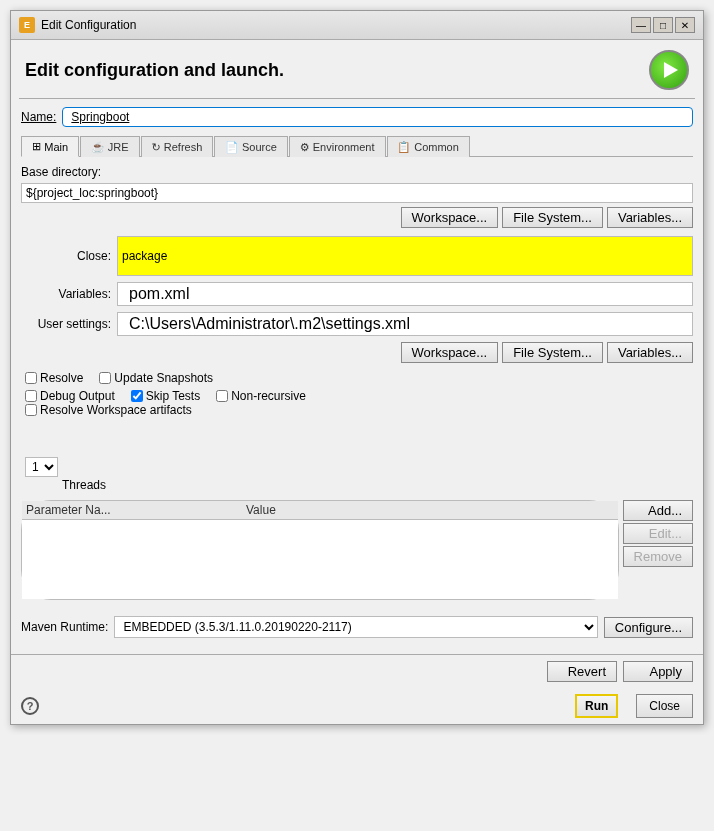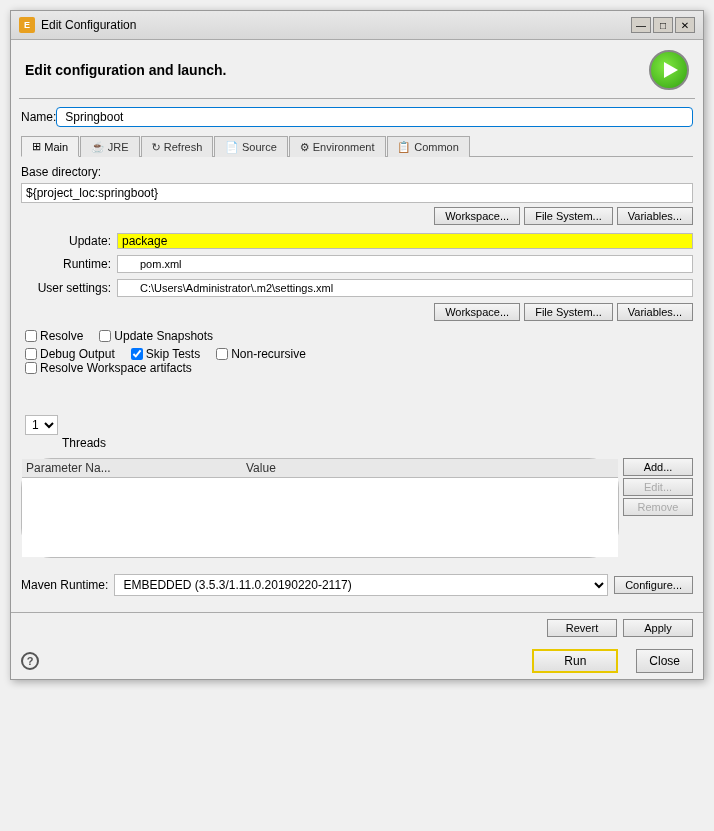--- a/index.html
+++ b/index.html
@@ -59,21 +59,21 @@
       cursor: pointer;
       font-size: 10px;
     }
     .dialog-header {
       padding: 10px 14px 8px 14px;
       display: flex;
       align-items: center;
       justify-content: space-between;
     }
     .dialog-header-title {
-      font-size: 14px;
+      font-size: 18px;
       font-weight: bold;
       color: #000;
     }
     .run-icon {
       width: 40px;
       height: 40px;
       background: radial-gradient(circle at 40% 40%, #80e840, #30a010);
       border-radius: 50%;
       border: 2px solid #888;
       display: flex;
@@ -92,21 +92,23 @@
       height: 1px;
       background: #aaa;
       margin: 0 8px;
     }
     .content-area {
       padding: 8px 10px;
     }
     .name-row {
       display: flex;
       align-items: center;
-      margin-bottom: 8px;
+      gap: 6px;
+      margin-bottom: 8px;
+      text-decoration: underline;
     }
     .name-label {
       font-size: 12px;
       color: #000;
       white-space: nowrap;
     }
     .name-input {
       flex: 1;
       border: 1px solid #0078d4;
       border-radius: 4px;
@@ -163,52 +165,52 @@
       display: flex;
       justify-content: flex-end;
       gap: 4px;
       margin-bottom: 8px;
     }
     .btn {
       padding: 2px 10px;
       border: 1px solid #888;
       background: linear-gradient(to bottom, #f5f5f5, #e0e0e0);
       cursor: pointer;
-      font-size: 11px;
+      font-size: 13px;
       min-width: 70px;
-      text-align: center;
+      text-align: right;
     }
     .btn:disabled { color: #aaa; cursor: default; }
     .goals-row, .profiles-row, .usersettings-row {
       display: flex;
       align-items: center;
       gap: 6px;
       margin-bottom: 6px;
     }
     .field-label {
       font-size: 12px;
       color: #000;
       text-align: right;
     }
     .goals-label { width: 90px; }
     .profiles-label { width: 90px; }
     .usersettings-label { width: 90px; }
     .goals-input {
       flex: 1;
       border: 1px solid #bbb;
-      padding: 0 4px;
+      padding: 12px 4px;
       font-size: 12px;
       background: #ffff00;
       outline: none;
     }
     .field-input {
       flex: 1;
       border: 1px solid #bbb;
-      padding: 2px 22px;
-      font-size: 11px;
+      padding: 2px 11px;
+      font-size: 16px;
       background: white;
       outline: none;
     }
     .checkboxes-row {
       display: flex;
       gap: 16px;
       margin-bottom: 4px;
       padding-left: 4px;
       align-items: center;
     }
@@ -315,26 +317,26 @@
       font-size: 11px;
       font-weight: bold;
       color: #555;
       cursor: pointer;
     }
     .footer-right {
       display: flex;
       gap: 6px;
     }
     .run-btn {
-      padding: 3px 30px;
+      padding: 3px 8px;
       background: linear-gradient(to bottom, #f5f5f5, #e0e0e0);
       border: 2px solid #e8c800;
       cursor: pointer;
       font-size: 12px;
-      font-weight: normal;
+      font-weight: bold;
     }
     .close-btn {
       padding: 3px 12px;
       background: linear-gradient(to bottom, #f5f5f5, #e0e0e0);
       border: 1px solid #888;
       cursor: pointer;
       font-size: 12px;
       margin-left: 12px;
     }
     input[type="checkbox"] { width: 12px; height: 12px; cursor: pointer; }
@@ -401,27 +403,27 @@
     <input class="base-dir-input" type="text" value="${project_loc:springboot}" style="">
 
     <div class="button-row">
       <button class="btn">Workspace...</button>
       <button class="btn">File System...</button>
       <button class="btn">Variables...</button>
     </div>
 
     
     <div class="goals-row">
-      <span class="field-label goals-label">Update:</span>
+      <span class="field-label goals-label">Close:</span>
       <input class="goals-input" type="text" value="package" style="">
     </div>
 
     
     <div class="profiles-row">
-      <span class="field-label profiles-label">Runtime:</span>
+      <span class="field-label profiles-label">Variables:</span>
       <input class="field-input" type="text" value="pom.xml" style="">
     </div>
 
     
     <div class="usersettings-row">
       <span class="field-label usersettings-label">User settings:</span>
       <input class="field-input" type="text" value="C:\Users\Administrator\.m2\settings.xml" style="">
     </div>
 
     <div class="button-row">

